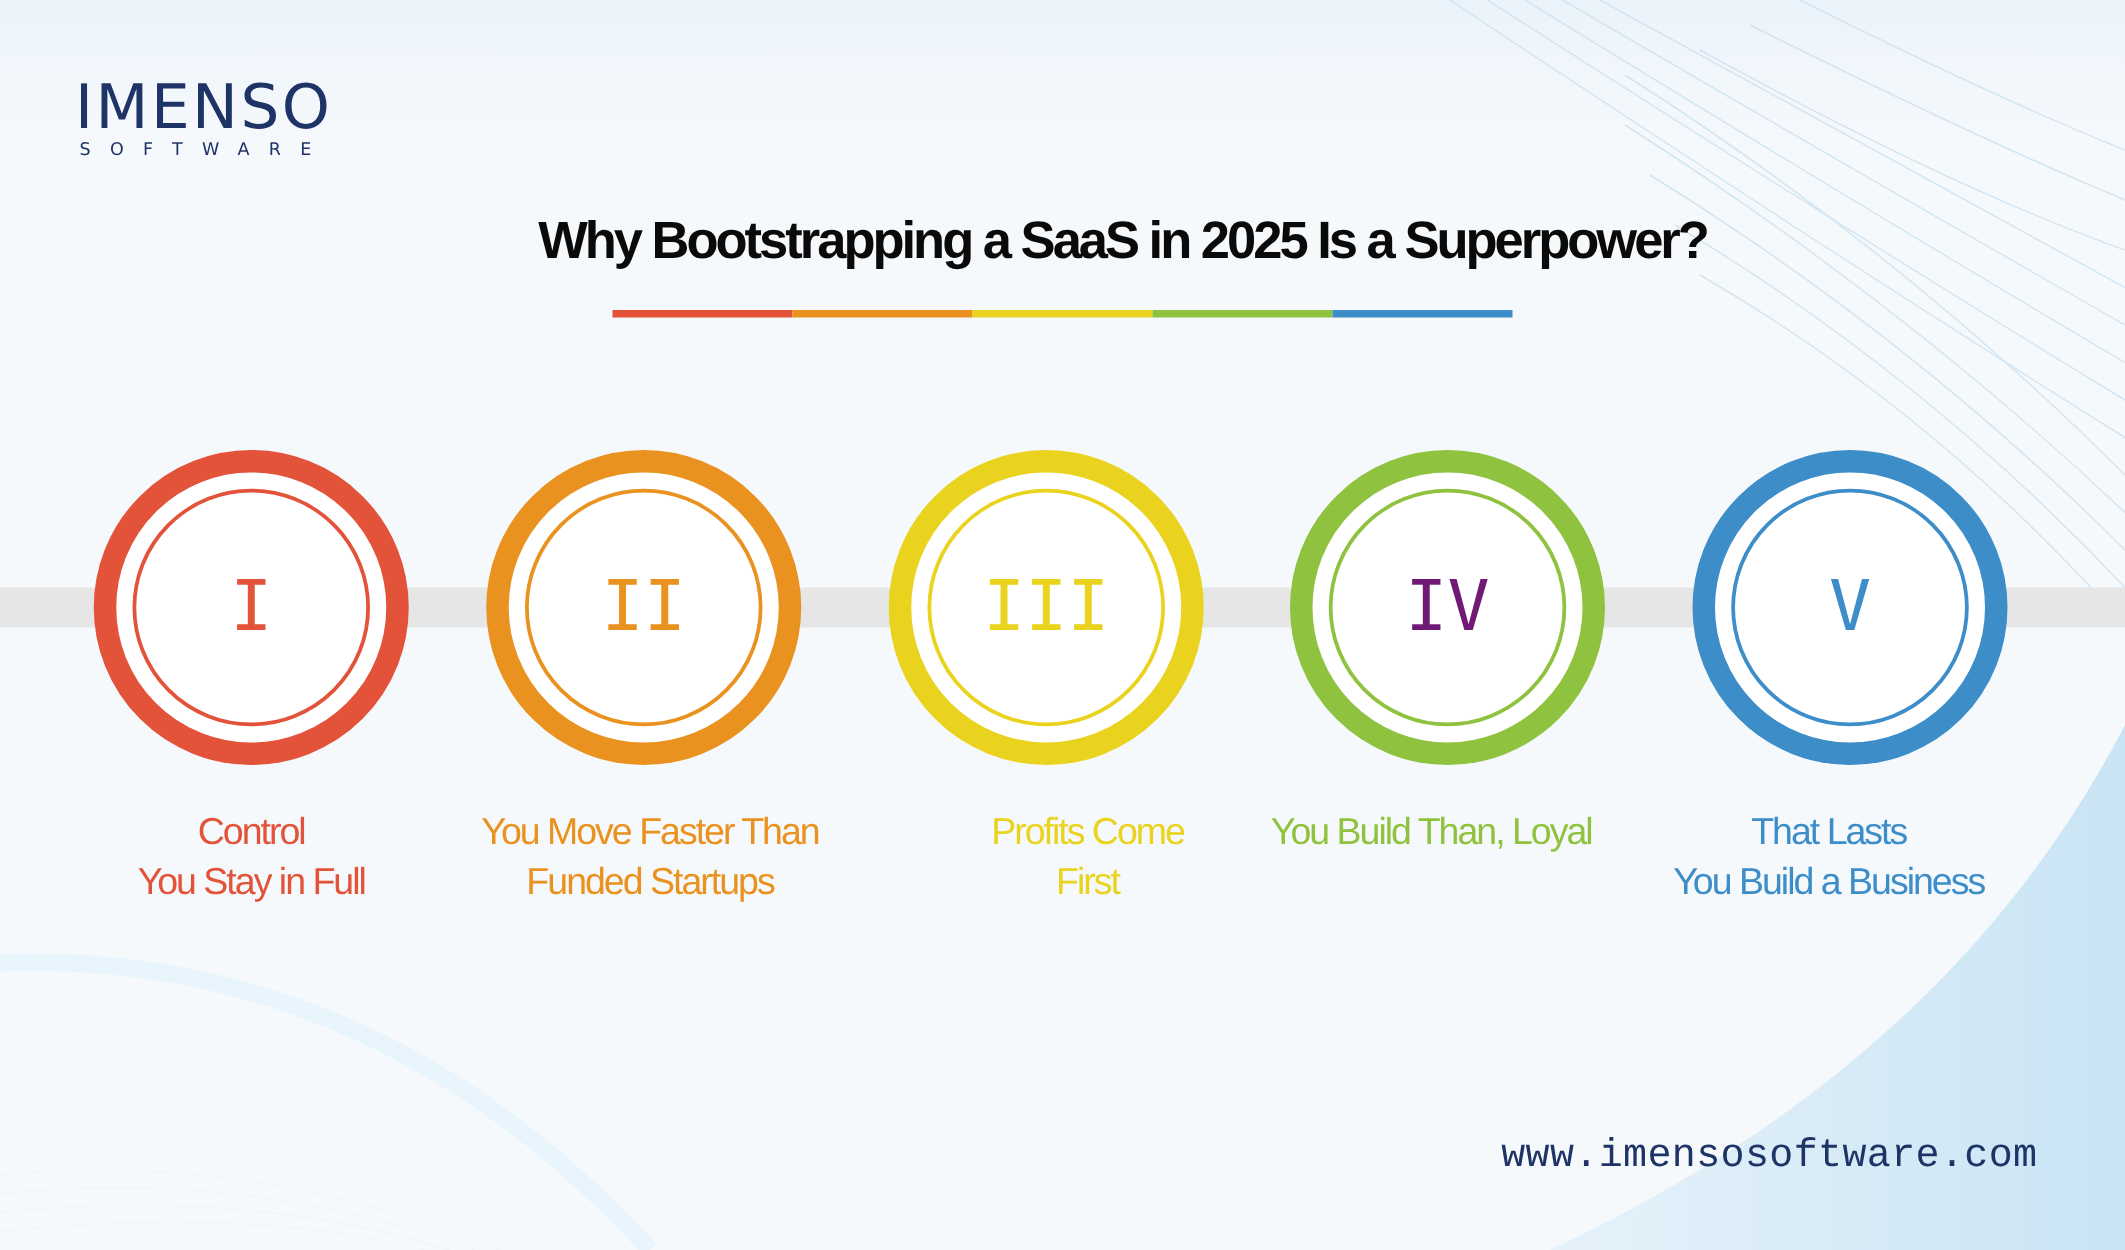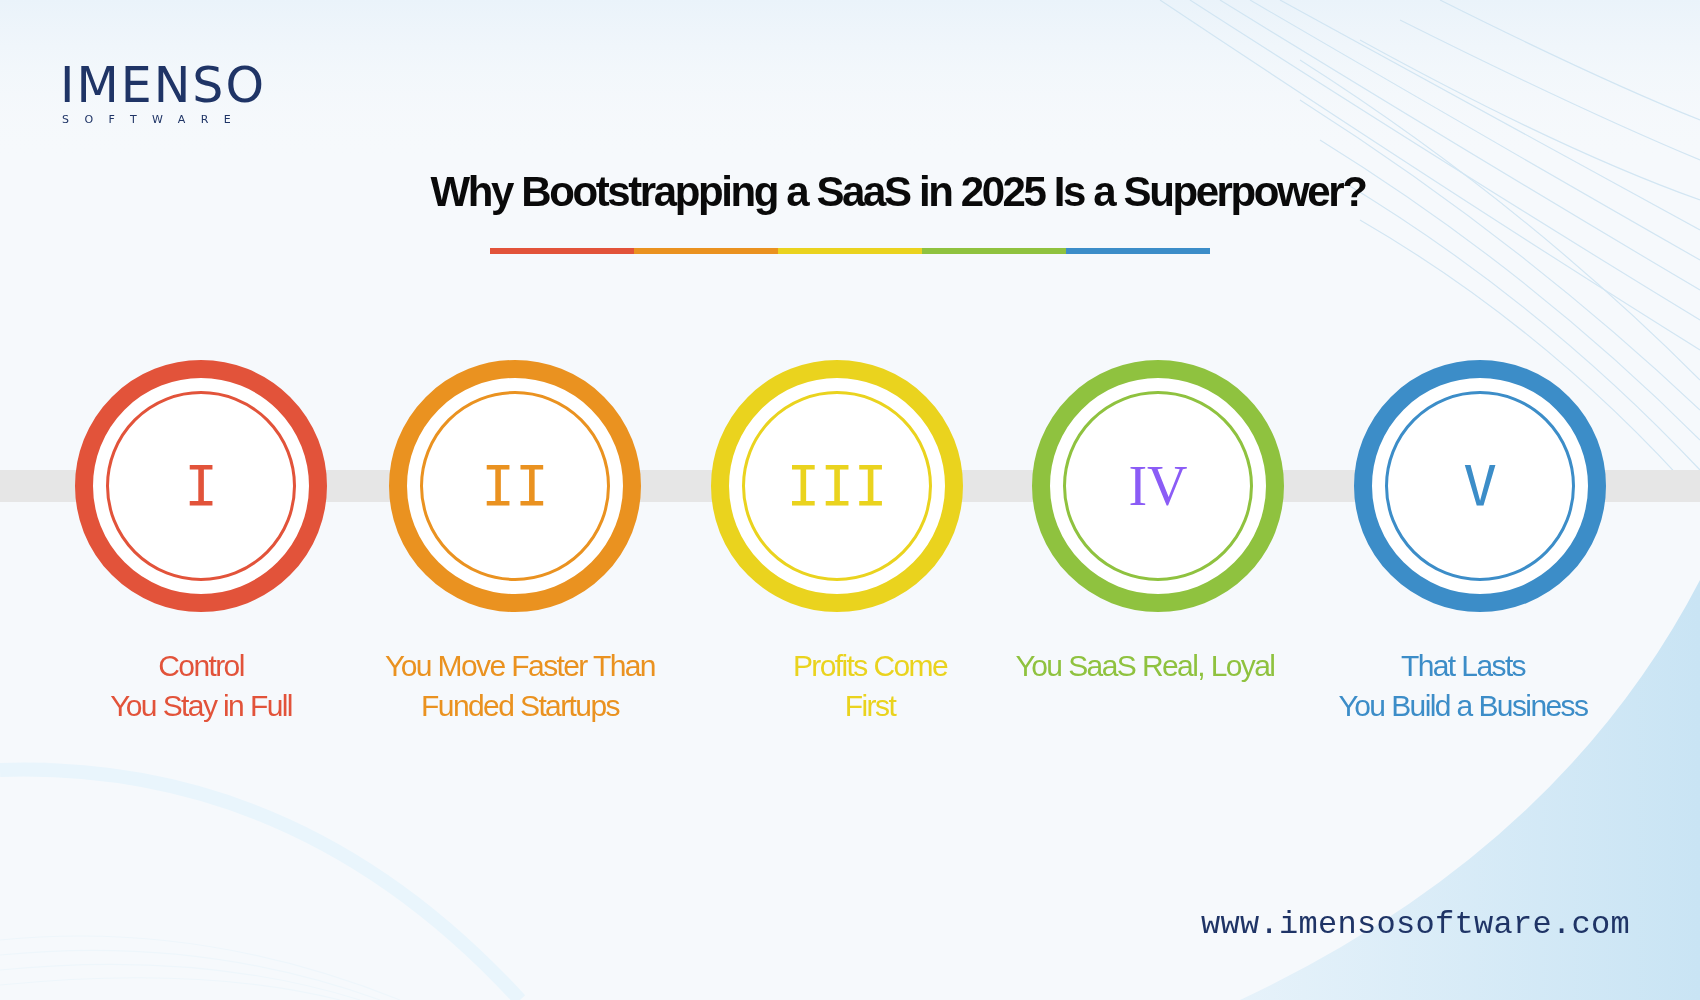--- a/index.html
+++ b/index.html
@@ -2,28 +2,28 @@
 <html><head>
 <meta charset="utf-8">
 <style>
   html, body { margin: 0; padding: 0; }
   body {
     width: 1700px; height: 1000px; overflow: hidden; position: relative;
     background: #f6f9fc;
     font-family: "Liberation Sans", sans-serif;
   }
   .bg { position: absolute; inset: 0; z-index: 0; }
-  .logo { position: absolute; left: 60px; top: 60px; z-index: 2; }
+  .logo { position: absolute; left: 60px; top: 60px; z-index: 2; text-align: center; }
   .logo-main {
     font-family: "DejaVu Sans", sans-serif;
     font-size: 49px; letter-spacing: 2px; color: #1f3466; font-weight: normal; line-height: 52px;
   }
   .logo-sub {
     font-family: "DejaVu Sans", sans-serif;
-    font-size: 11px; letter-spacing: 15.4px; color: #1f3466; line-height: 14px; margin-top: 1px; padding-left: 2px;
+    font-size: 14px; letter-spacing: 15.4px; color: #1f3466; line-height: 14px; margin-top: 1px; padding-left: 2px;
   }
   .title {
     position: absolute; left: 0; width: 1700px; top: 166px; text-align: center; z-index: 2;
     font-family: "Liberation Sans", sans-serif; font-weight: bold; font-size: 42px;
     letter-spacing: -2.4px; color: #0a0a0a; line-height: 52px; padding-left: 48px;
   }
   .colorbar { position: absolute; left: 490px; top: 248px; width: 720px; height: 6px; display: flex; z-index: 2; }
   .colorbar span { flex: 1; display: block; height: 6px; }
   .band { position: absolute; left: 0; top: 470px; width: 1700px; height: 32px; background: #e6e6e6; z-index: 1; }
   .step { position: absolute; z-index: 2; }
@@ -139,25 +139,25 @@
   </div>
 </div>
 <div class="caption" style="left:700px; top:646px; color:#ead31e;">
   <div>Profits Come</div>
   <div>First</div>
 </div>
 
 <div class="step" style="left:1032px; top:360px;">
   <div class="ring-outer" style="border-color:#8fc23f;">
     <div class="ring-inner" style="border-color:#8fc23f;"></div>
-    <div class="numeral" style="color:#8b5cf6;font-family:Liberation Serif, serif;">IV</div>
+    <div class="numeral" style="color:#701a75;">IV</div>
   </div>
 </div>
 <div class="caption" style="left:975px; top:646px; color:#8fc23f;">
-  <div>You SaaS Real, Loyal</div>
+  <div>You Build Than, Loyal</div>
 </div>
 
 <div class="step" style="left:1354px; top:360px;">
   <div class="ring-outer" style="border-color:#3c8dc8;">
     <div class="ring-inner" style="border-color:#3c8dc8;"></div>
     <div class="numeral" style="color:#3c8dc8;">V</div>
   </div>
 </div>
 <div class="caption" style="left:1293px; top:646px; color:#3c8dc8;">
   <div>That Lasts</div>

